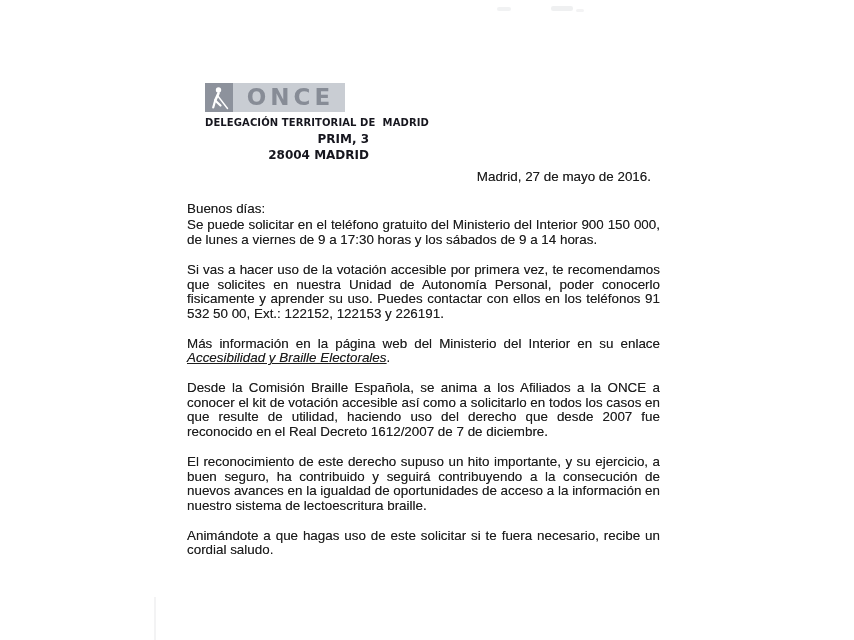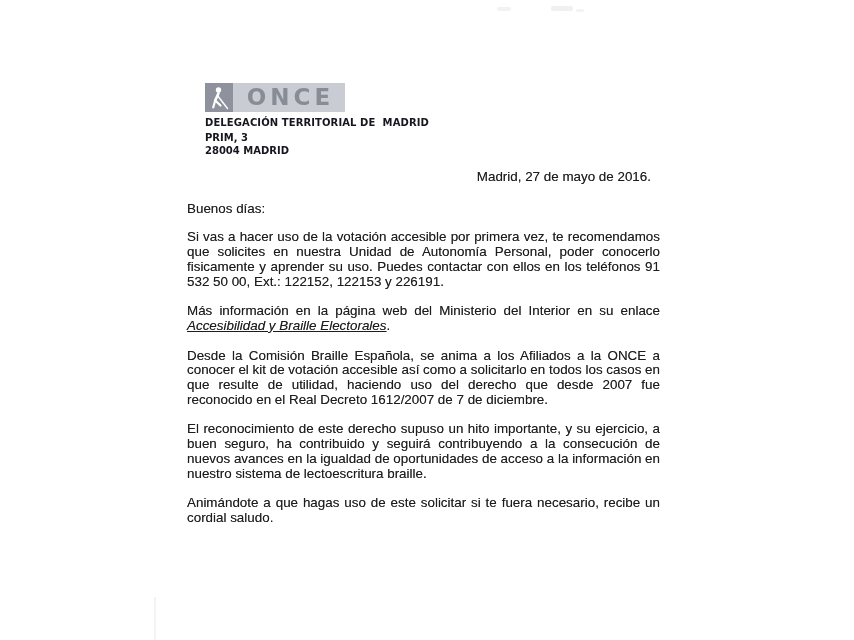--- a/index.html
+++ b/index.html
@@ -38,35 +38,35 @@
     user-select: none;
   }
   .org-block {
     margin-top: 5px;
     width: 164px;
     font-family: "DejaVu Sans", sans-serif;
     font-weight: bold;
     color: #16161e;
   }
   .org-line { font-size: 10px; letter-spacing: 0.1px; white-space: pre; }
-  .addr-line { font-size: 10px; text-align: left; margin-top: 2px; white-space: pre; }
+  .addr-line { font-size: 12px; text-align: right; margin-top: 2px; white-space: pre; }
   .addr-line.first { margin-top: 4px; }
 
   
   .body-col {
     position: absolute;
     left: 187px; top: 170px;
     width: 473px;
     font-size: 13.4px;
     line-height: 14.7px;
     color: #1d1d1d;
     text-shadow: 0 0 0.3px rgba(30,30,30,0.55);
   }
   .dateline { text-align: right; margin: 0 9px 17px 0; }
-  .salutation { margin: 0 0 14px 0; }
+  .salutation { margin: 0 0 2px 0; }
   p.para { margin: 0 0 15px 0; text-align: justify; }
   p.para.last { margin-bottom: 0; }
   .doc-link { font-style: italic; text-decoration: underline; }
 
   
   .artifact { position: absolute; background: #9aa0a8; border-radius: 2px; }
   .artifact.a1 { left: 497px; top: 7px; width: 14px; height: 4px; opacity: 0.14; }
   .artifact.a2 { left: 551px; top: 6px; width: 22px; height: 5px; opacity: 0.16; }
   .artifact.a3 { left: 576px; top: 9px; width: 8px; height: 3px; opacity: 0.12; }
   .artifact.a4 { left: 154px; top: 597px; width: 2px; height: 43px; opacity: 0.12; border-radius: 0; }
@@ -98,20 +98,21 @@
       <div class="org-line">DELEGACIÓN TERRITORIAL DE  MADRID</div>
       <div class="addr-line first">PRIM, 3</div>
       <div class="addr-line">28004 MADRID</div>
     </div>
   </div>
 
   <div class="body-col">
     <div class="dateline">Madrid, 27 de mayo de 2016.</div>
     <div class="salutation">Buenos días:</div>
 
+    <p class="para">Se puede solicitar en el teléfono gratuito del Ministerio del Interior 900 150 000, de lunes a viernes de 9 a 17:30 horas y los sábados de 9 a 14 horas.</p>
     <p class="para">Si vas a hacer uso de la votación accesible por primera vez, te recomendamos que solicites en nuestra Unidad de Autonomía Personal, poder conocerlo fisicamente y aprender su uso. Puedes contactar con ellos en los teléfonos 91 532 50 00, Ext.: 122152, 122153 y 226191.</p>
 
     <p class="para"><span>Más información en la página web del Ministerio del Interior en su enlace </span><span class="doc-link">Accesibilidad y Braille Electorales</span><span>.</span></p>
 
     <p class="para">Desde la Comisión Braille Española, se anima a los Afiliados a la ONCE a conocer el kit de votación accesible así como a solicitarlo en todos los casos en que resulte de utilidad, haciendo uso del derecho que desde 2007 fue reconocido en el Real Decreto 1612/2007 de 7 de diciembre.</p>
     <p class="para">El reconocimiento de este derecho supuso un hito importante, y su ejercicio, a buen seguro, ha contribuido y seguirá contribuyendo a la consecución de nuevos avances en la igualdad de oportunidades de acceso a la información en nuestro sistema de lectoescritura braille.</p>
     <p class="para last">Animándote a que hagas uso de este solicitar si te fuera necesario, recibe un cordial saludo.</p>
   </div>
 
 </div>

